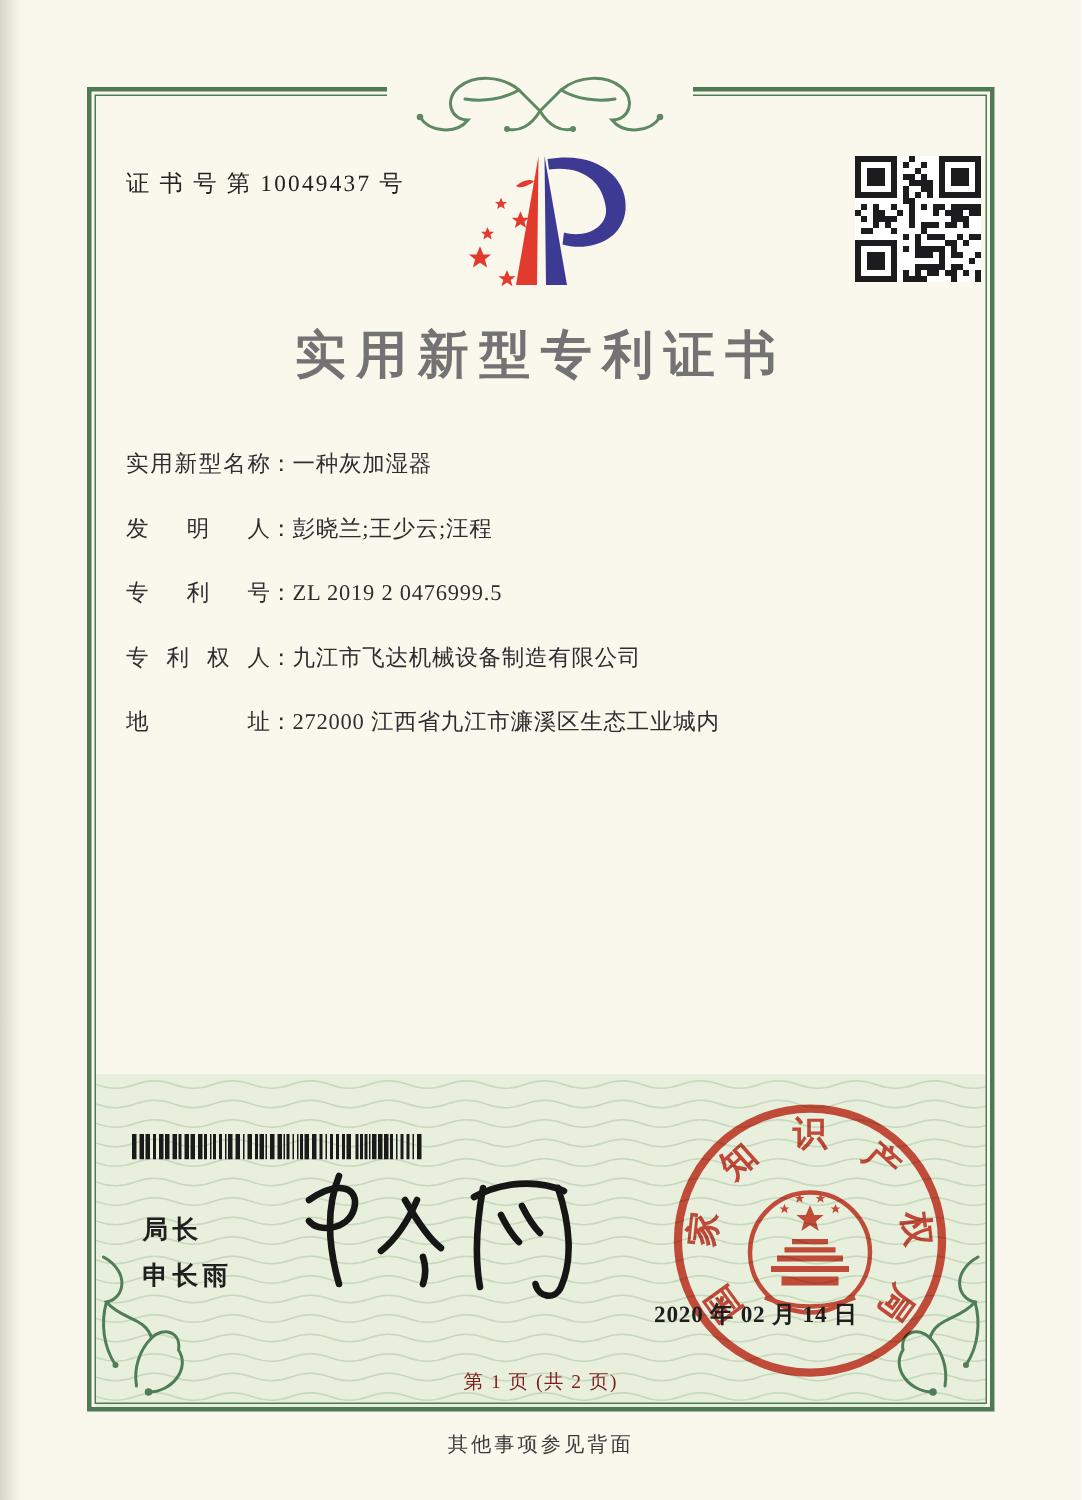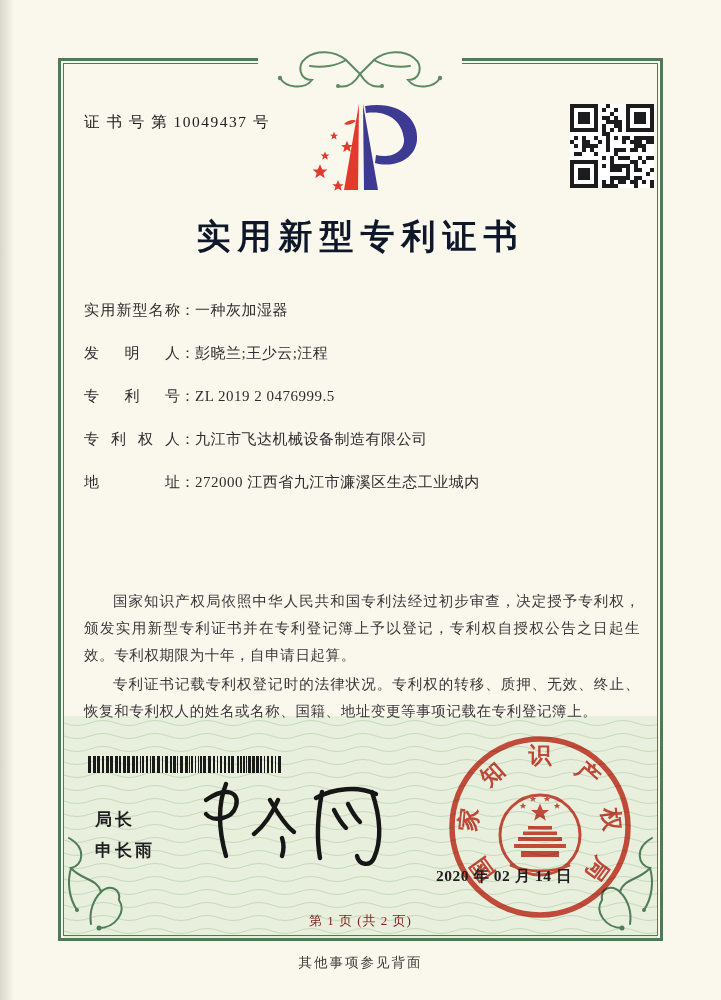--- a/index.html
+++ b/index.html
@@ -6,21 +6,21 @@
   #page{position:relative;width:721px;height:1000px;background:#faf7ec;overflow:hidden;
         font-family:"Liberation Serif",serif;color:#2b2b2b;}
   #page::before{content:'';position:absolute;left:0;top:0;bottom:0;width:14px;z-index:8;
         background:linear-gradient(90deg,#d8d6ca,rgba(250,247,236,0));pointer-events:none;}
   .frame{position:absolute;left:58px;top:58px;width:599px;height:877px;
         border:3px solid #4e7a55;z-index:5;pointer-events:none;}
   .frame-inner{position:absolute;inset:2px;border:1px solid #4e7a55;}
   .abs{position:absolute;}
   .cert-no{left:84px;top:96px;font-size:15.5px;letter-spacing:1.5px;color:#222;z-index:3;margin-top:16px;}
   .title{left:0;right:0;top:214px;text-align:center;font-size:34px;font-weight:600;
-        letter-spacing:7px;color:#0f172a;z-index:3;}
+        letter-spacing:7px;color:#737373;z-index:3;}
   .fields{left:84px;top:296px;width:560px;z-index:3;font-size:15px;color:#2e2e30;}
   .frow{position:relative;line-height:28px;margin-bottom:15px;white-space:nowrap;}
   .flabel{display:inline-block;width:96px;text-align:justify;text-align-last:justify;vertical-align:bottom;}
   .fval{letter-spacing:.5px;margin-top:24px;}
   .grant2{position:absolute;left:322px;top:0;}
   .paras{left:84px;top:588px;width:556px;z-index:3;font-size:14.5px;line-height:1.85;
         color:#38383a;letter-spacing:.6px;text-align:justify;}
   .paras p{margin:0 0 3px 0;text-indent:2em;}
   #waves{left:64px;top:716px;z-index:1;}
   #barcode{left:88px;top:756px;z-index:3;}
@@ -244,24 +244,20 @@
       <span class="flabel">专利号</span><span>：</span><span class="fval">ZL 2019 2 0476999.5</span>
     </div>
     <div class="frow">
       <span class="flabel">专利权人</span><span>：</span><span class="fval">九江市飞达机械设备制造有限公司</span>
     </div>
     <div class="frow">
       <span class="flabel">地址</span><span>：</span><span class="fval">272000 江西省九江市濂溪区生态工业城内</span>
     </div>
   </div>
 
-  <div class="abs paras">
-    <p>国家知识产权局依照中华人民共和国专利法经过初步审查，决定授予专利权，颁发实用新型专利证书并在专利登记簿上予以登记，专利权自授权公告之日起生效。专利权期限为十年，自申请日起算。</p>
-    <p>专利证书记载专利权登记时的法律状况。专利权的转移、质押、无效、终止、恢复和专利权人的姓名或名称、国籍、地址变更等事项记载在专利登记簿上。</p>
-  </div>
 
   <svg id="barcode" class="abs" width="195" height="17">
       <rect x="0" y="0" width="3" height="17" fill="#1a1a1a"></rect>
       <rect x="5" y="0" width="3" height="17" fill="#1a1a1a"></rect>
       <rect x="9" y="0" width="3" height="17" fill="#1a1a1a"></rect>
       <rect x="14" y="0" width="2" height="17" fill="#1a1a1a"></rect>
       <rect x="18" y="0" width="3" height="17" fill="#1a1a1a"></rect>
       <rect x="22" y="0" width="3" height="17" fill="#1a1a1a"></rect>
       <rect x="27" y="0" width="3" height="17" fill="#1a1a1a"></rect>
       <rect x="31" y="0" width="2" height="17" fill="#1a1a1a"></rect>

